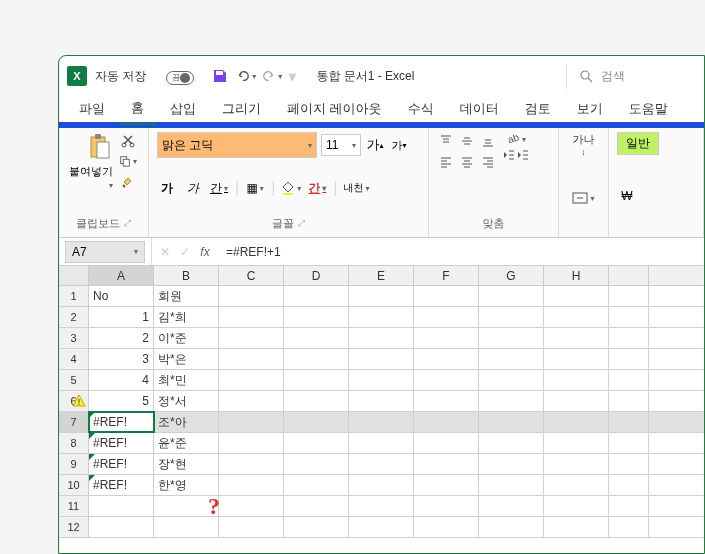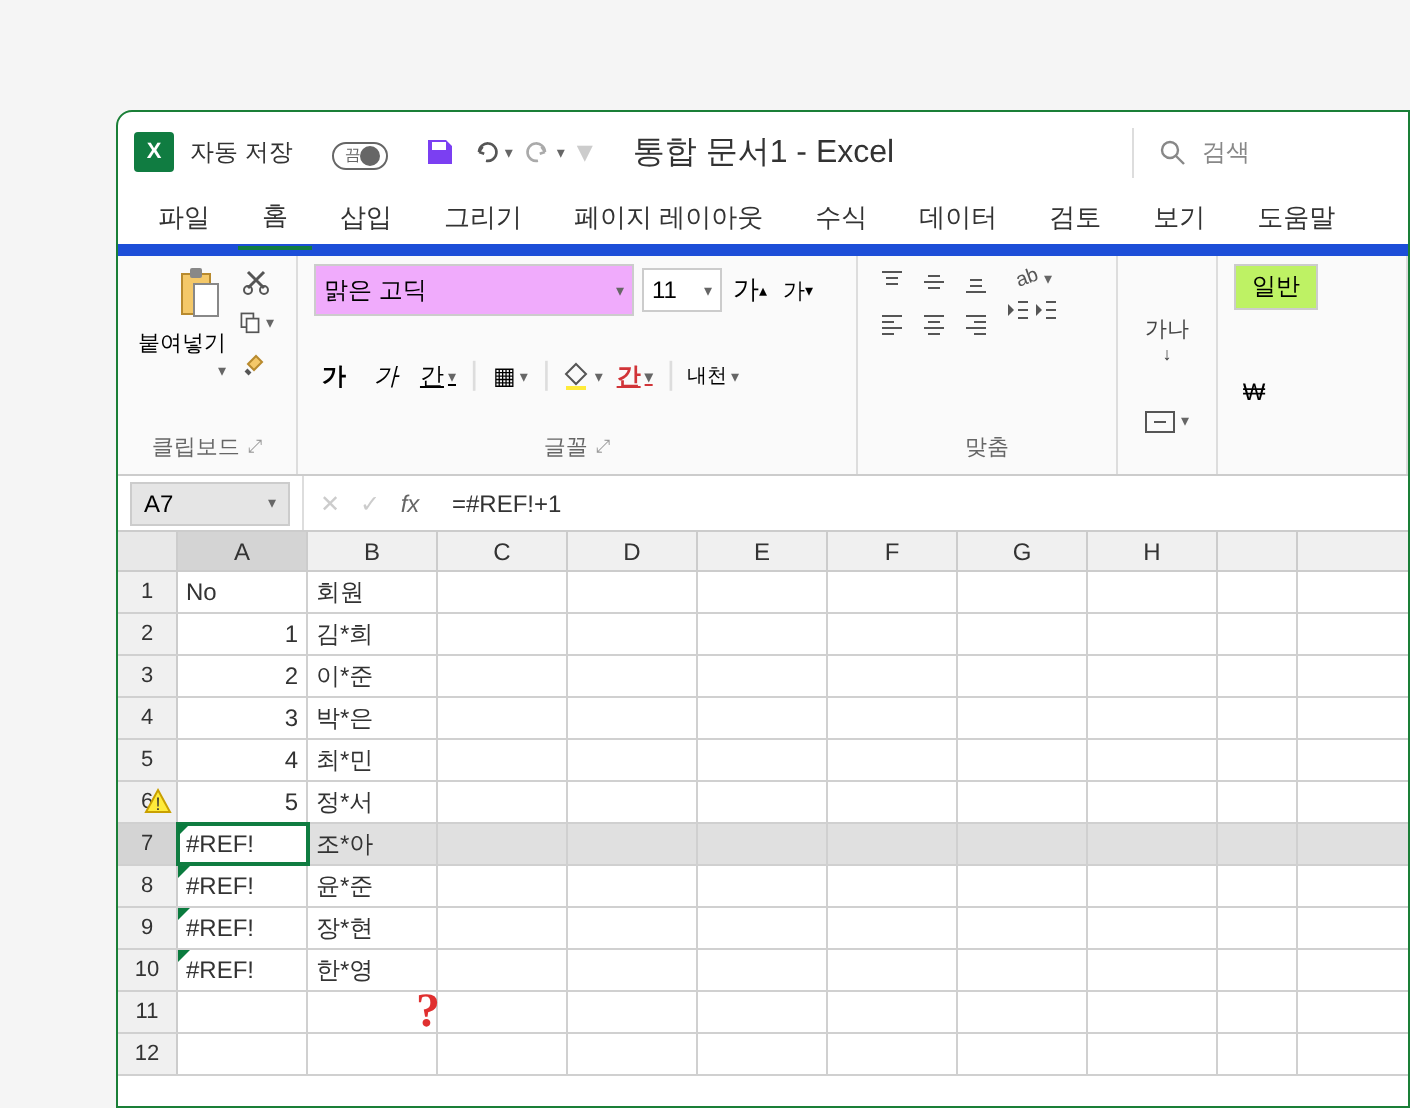--- a/index.html
+++ b/index.html
@@ -8,39 +8,39 @@
     
     
     .titlebar { display: flex; align-items: center; height: 40px; padding: 0 8px; gap: 8px; }
     .app-icon { width: 20px; height: 20px; background: #107c41; border-radius: 2px; display: flex; align-items: center; justify-content: center; color: #fff; font-size: 11px; font-weight: bold; }
     .autosave { display: flex; align-items: flex-end; gap: 20px; font-size: 12px; color: #333; }
     .toggle { width: 28px; height: 14px; border: 1px solid #666; border-radius: 7px; display: flex; align-items: center; padding: 1px; font-size: 8px; justify-content: flex-end; color: #666; }
     .toggle-knob { width: 10px; height: 10px; border-radius: 50%; background: #666; margin-right: 2px; }
     .qat { display: flex; gap: 6px; margin-left: 8px; align-items: center; }
     .qat-btn { width: 20px; height: 20px; display: flex; align-items: center; justify-content: center; color: #555; cursor: pointer; }
     .qat-sep { color: #ccc; }
-    .doc-title { margin-left: 12px; font-size: 16px; color: #333; }
+    .doc-title { margin-left: 12px; font-size: 12px; color: #333; }
     .search-box { margin-left: auto; display: flex; align-items: center; gap: 8px; padding: 4px 12px; border-left: 1px solid #ddd; color: #888; font-size: 12px; width: 130px; }
     
     
     .tabs { display: flex; height: 32px; border-bottom: 6px solid #1d4ed8; padding-left: 8px; gap: 2px; align-items: center; }
     .tab { padding: 6px 12px; font-size: 13px; color: #333; cursor: pointer; }
     .tab.active { border-bottom: 2px solid #107c41; font-weight: 500; }
     
     
     .ribbon { display: flex; height: 110px; border-bottom: 1px solid #ccc; background: #fafafa; }
     .ribbon-group { border-right: 1px solid #ddd; padding: 4px 8px; display: flex; flex-direction: column; justify-content: space-between; }
     .ribbon-group-label { font-size: 11px; color: #666; text-align: center; padding: 2px 0; display: flex; align-items: center; justify-content: center; gap: 4px; }
     .ribbon-row { display: flex; align-items: center; gap: 4px; }
     .ribbon-btn { display: flex; align-items: center; justify-content: center; cursor: pointer; color: #444; font-size: 12px; }
     .paste-btn { display: flex; flex-direction: column; align-items: flex-end; gap: 2px; padding: 2px; }
     .paste-icon-wrap { width: 28px; height: 28px; display: flex; align-items: center; justify-content: center; }
     .small-btn { width: 18px; height: 18px; }
     .clipboard-side { display: flex; flex-direction: column; gap: 2px; margin-left: 4px; }
-    .font-select { width: 160px; height: 22px; border: 1px solid #ccc; font-size: 12px; padding: 12px 4px; background: #f0abfc; display: flex; align-items: center; justify-content: space-between; }
+    .font-select { width: 160px; height: 22px; border: 1px solid #ccc; font-size: 12px; padding: 12px 4px; background: #fdba74; display: flex; align-items: center; justify-content: space-between; }
     .size-select { width: 40px; height: 22px; border: 1px solid #ccc; font-size: 12px; padding: 0 4px; background: #fff; display: flex; align-items: center; justify-content: space-between; }
     .font-row2 { display: flex; gap: 6px; align-items: center; margin-top: 4px; }
     .fmt-btn { min-width: 20px; height: 20px; display: flex; align-items: center; justify-content: center; font-size: 12px; cursor: pointer; }
     .underline-a { text-decoration: underline; color: #d13438; font-weight: bold; }
     .align-grid { display: grid; grid-template-columns: repeat(3, 18px); grid-template-rows: repeat(2, 18px); gap: 3px; }
     .align-btn { display: flex; align-items: center; justify-content: center; cursor: pointer; }
     .align-extra { display: flex; flex-direction: column; gap: 3px; margin-left: 6px; }
     .dropdown-caret { font-size: 8px; color: #666; margin-left: 2px; }
     
     
@@ -305,21 +305,21 @@
               </div>
           </div>
         </div>
       </div>
       <div class="ribbon-group-label">
           <span>맞춤</span>
         </div>
     </div>
 
     <div class="ribbon-group" style="width:50px;">
-      <div class="ribbon-btn" style="flex-direction:column;font-size:11px;margin-top:25px;">
+      <div class="ribbon-btn" style="flex-direction:column;font-size:11px;">
           <span>가나</span>
           <span style="font-size:9px;">↓</span>
         </div>
       <div class="ribbon-btn" style="margin-top:6px;">
           <svg width="16" height="12">
             <rect x="1" y="1" width="14" height="10" fill="none" stroke="#555"></rect>
             <path d="M5 6h6" stroke="#555"></path>
           </svg>
           <span class="dropdown-caret">▾</span>
         </div>

